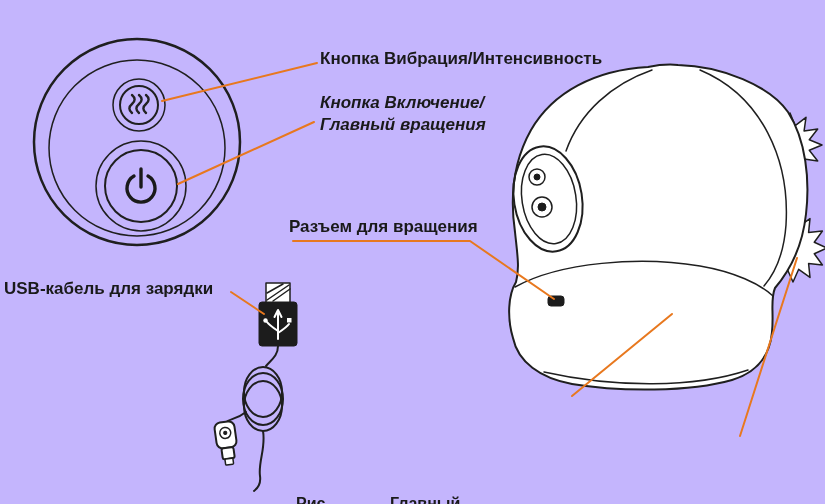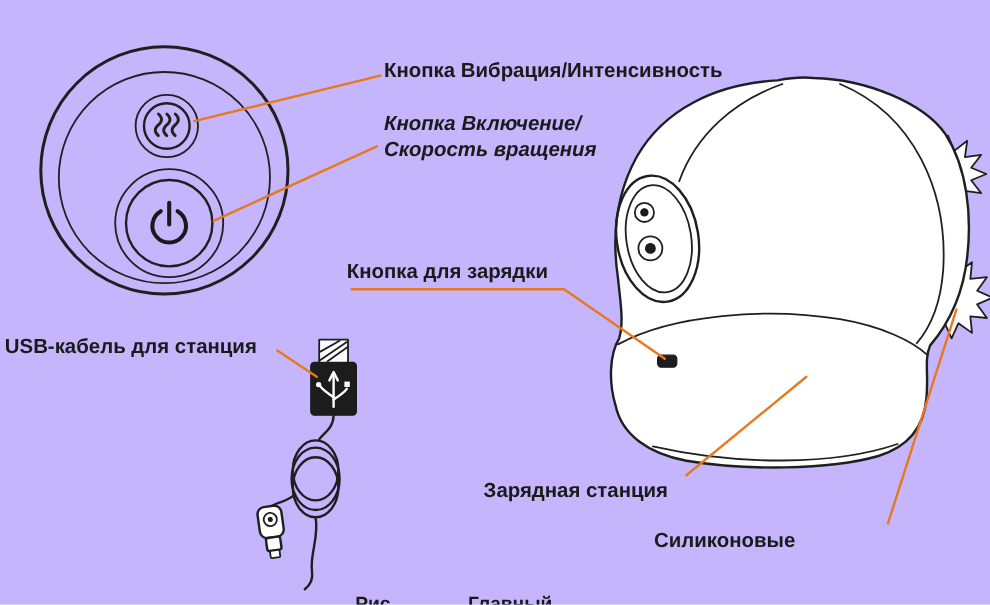--- a/index.html
+++ b/index.html
@@ -137,29 +137,27 @@
       <line class="leader" x1="231" y1="292" x2="264" y2="314"></line>
       <line class="leader" x1="572" y1="396" x2="672" y2="314"></line>
       <line class="leader" x1="797" y1="258" x2="740" y2="436"></line>
     </g>
   </svg>
 
   <div class="label" style="left:320px;top:48px;">Кнопка Вибрация/Интенсивность</div>
 
   <div class="label" style="left:320px;top:92px;font-style:italic;">
     <div>Кнопка Включение/</div>
-    <div>Скорость вращения</div>
+    <div>Главный вращения</div>
   </div>
 
-  <div class="label" style="left:289px;top:216px;">Кнопка для зарядки</div>
+  <div class="label" style="left:289px;top:216px;">Разъем для вращения</div>
 
-  <div class="label" style="left:4px;top:278px;">USB-кабель для станция</div>
+  <div class="label" style="left:4px;top:278px;">USB-кабель для зарядки</div>
 
-  <div class="label" style="left:403px;top:398px;">Зарядная станция</div>
 
   <div class="label" style="left:545px;top:440px;">
-    <div>Силиконовые</div>
   </div>
 
   <div class="caption" style="left:296px;">Рис.</div>
   <div class="caption" style="left:390px;">Главный</div>
 
 </div>
 
 </body></html>

